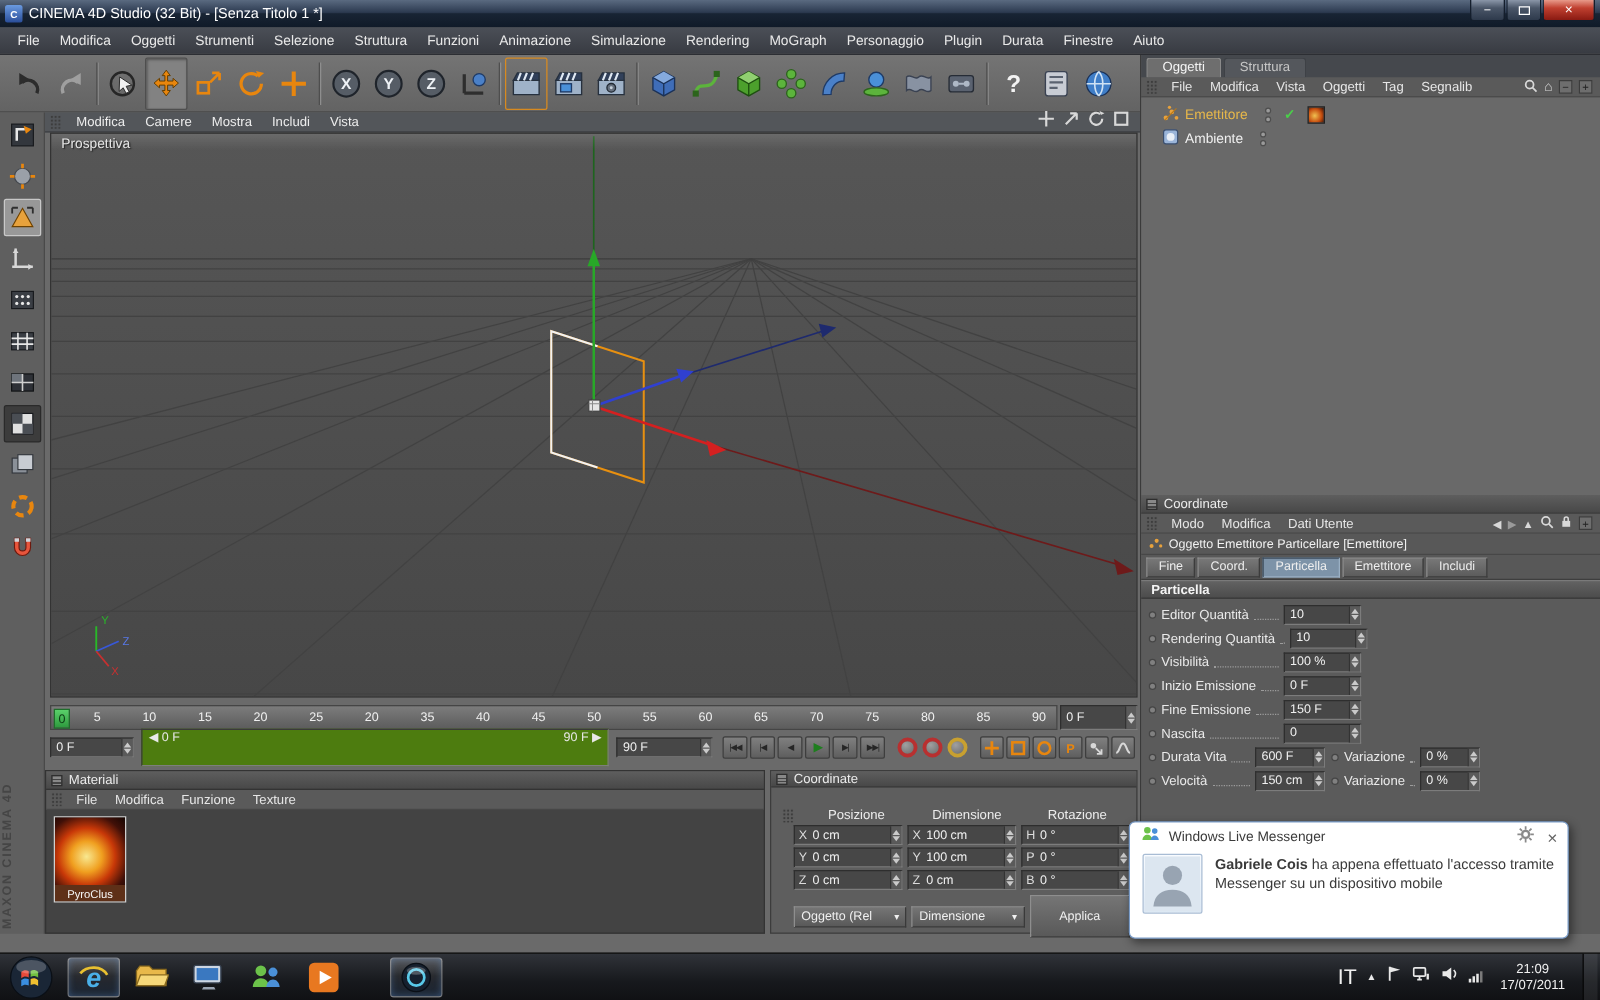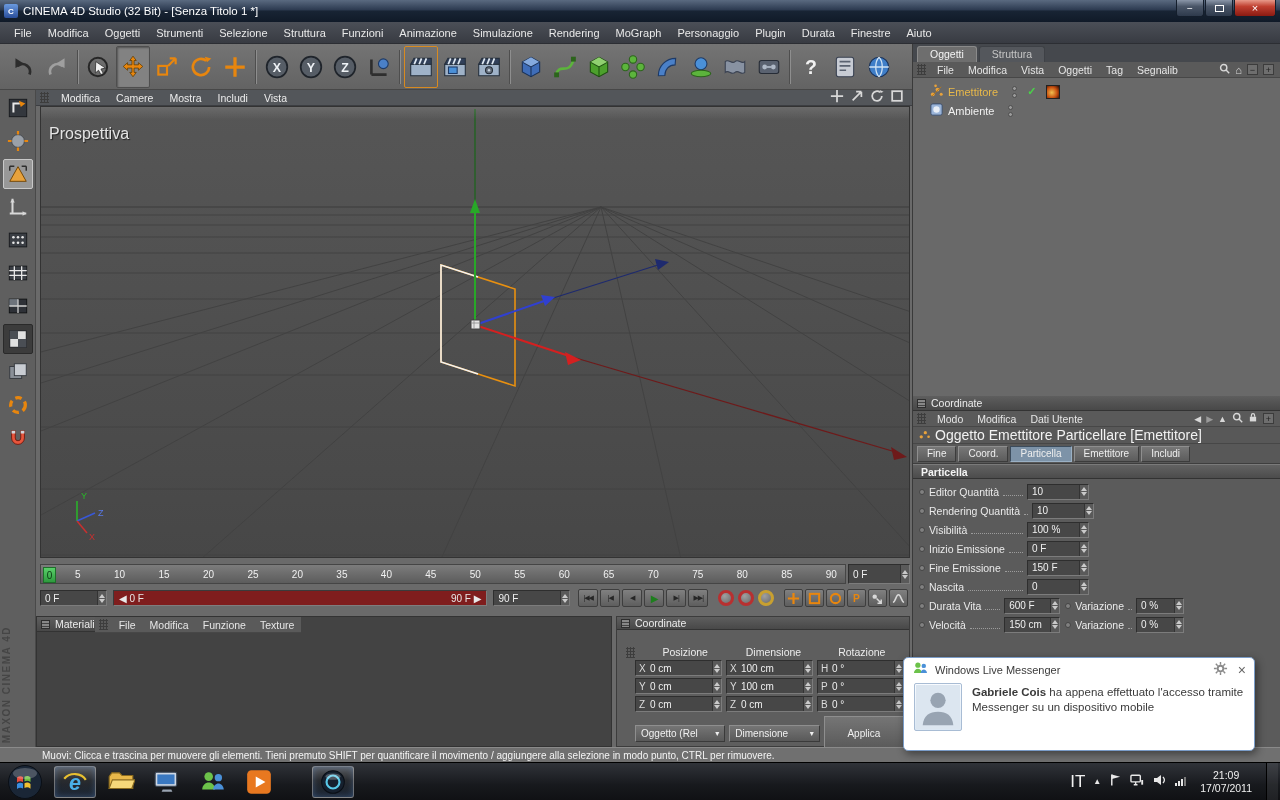--- a/index.html
+++ b/index.html
@@ -31,50 +31,50 @@
   .lcell{width:30px;height:30px;margin:3px auto 2px;display:flex;align-items:center;justify-content:center}
   .lcell.lighton{background:#989898;border:1px solid #c8c8c8;border-radius:2px}
   .lcell.darkon{background:#3c3c3c;border:1px solid #2a2a2a;border-radius:2px}
   #branding{position:absolute;left:1px;bottom:4px;writing-mode:vertical-rl;transform:rotate(180deg);font-size:10px;letter-spacing:1.5px;color:#454545;font-weight:bold}
 
   
   #vpmenu{left:36px;top:90px;width:876px;height:16px;background:#53565a;display:flex;align-items:center;border-bottom:1px solid #3c3e42}
   .vmi{padding:1px 8px;color:#ececec;font-size:10.5px}
   .vicons{margin-left:auto;display:flex;gap:6px;padding-right:8px}
   #viewport{left:40px;top:106px;width:870px;height:452px;background:#4e4e4e;border:1px solid #333;overflow:hidden}
-  #vplabel{position:absolute;left:8px;top:18px;color:#e4e4e4;font-size:16px;text-shadow:1px 1px 1px #222;z-index:3}
+  #vplabel{position:absolute;left:8px;top:2px;color:#e4e4e4;font-size:11px;text-shadow:1px 1px 1px #222;z-index:3}
   .vtop{position:absolute;left:0;top:0;right:0;height:13px;background:linear-gradient(rgba(255,255,255,.12),rgba(255,255,255,0));z-index:2}
 
   
   #ruler{left:40px;top:564px;width:806px;height:20px;background:linear-gradient(#7c7c7c,#5c5c5c);border:1px solid #454545;display:flex;justify-content:space-between;align-items:center;padding:0 8px 0 34px;position:absolute}
   .tick{color:#f0f0f0;font-size:10px}
   #marker{position:absolute;left:2px;top:2px;width:13px;height:16px;background:linear-gradient(#5ad06a,#2e9a3e);border:1px solid #1e6e2a;color:#0c3a14;font-size:10px;display:flex;align-items:center;justify-content:center}
   #curframe{left:848px;top:564px;width:62px;height:20px}
   #transport{left:40px;top:588px;width:870px;height:20px;display:flex;align-items:center}
   .fld{display:flex;align-items:center;height:16px;background:#474747;border:1px solid;border-color:#2e2e2e #7c7c7c #7c7c7c #2e2e2e;color:#f0f0f0;font-size:10px}
   .fld .val{flex:1;padding:0 4px;white-space:nowrap;overflow:hidden}
   .spin{display:flex;flex-direction:column;justify-content:center;align-items:center;gap:1px;width:9px;height:100%;background:#5a5a5a;border-left:1px solid #333;flex:none}
   .spin i{width:0;height:0;border-left:3px solid transparent;border-right:3px solid transparent}
   .spin .up{border-bottom:4px solid #cacaca}
   .spin .dn{border-top:4px solid #cacaca}
-  #range{width:380px;height:16px;background:#7f1d1d;border:1px solid;border-color:#3a3a3a #7e7e7e #7e7e7e #3a3a3a;display:flex;align-items:center;justify-content:space-between;padding:0 5px;color:#e8e8e8;font-size:10px;margin:0 6px}
+  #range{width:380px;height:30px;background:#4d7c0f;border:1px solid;border-color:#3a3a3a #7e7e7e #7e7e7e #3a3a3a;display:flex;align-items:flex-start;justify-content:space-between;padding:0 5px;color:#e8e8e8;font-size:10px;margin:0 6px}
   .tbtn{width:20px;height:18px;background:linear-gradient(#808080,#5e5e5e);border:1px solid #3e3e3e;border-radius:2px;color:#262626;font-size:7px;letter-spacing:-1px;display:flex;align-items:center;justify-content:center;margin-right:2px;flex:none}
   .tbtn.play{color:#1e7e1e;font-size:10px}
   .rbtn{width:16px;height:16px;border-radius:50%;background:radial-gradient(circle at 35% 30%,#a0a0a0,#6a6a6a);border:3px solid #b83030;margin-right:4px;flex:none}
   .obtn{width:19px;height:18px;background:linear-gradient(#808080,#5e5e5e);border:1px solid #3e3e3e;border-radius:2px;display:flex;align-items:center;justify-content:center;margin-right:2px;flex:none}
 
   
   .phead{height:15px;background:linear-gradient(#5e5e5e,#484848);border-bottom:1px solid #333;display:flex;align-items:center;font-size:10.5px;color:#ececec;padding-left:4px}
   .phicon{width:9px;height:9px;border:1px solid #2e2e2e;background:repeating-linear-gradient(#888 0 2px,#444 2px 3px);margin-right:5px}
   .pmenu{height:16px;background:#5a5a5a;border-bottom:1px solid #474747;display:flex;align-items:center;font-size:10.5px;color:#e6e6e6}
   .pmi{padding:1px 7px}
   .grip{width:9px;height:11px;margin:0 4px;background-image:radial-gradient(#3d3d3d 1px,transparent 1.2px);background-size:3px 3px;flex:none}
 
   
-  #materials{left:36px;top:616px;width:576px;height:131px;background:#434343;border:1px solid #333;display:flex;flex-direction:row}
+  #materials{left:36px;top:616px;width:576px;height:131px;background:#434343;border:1px solid #333;display:flex;flex-direction:column}
   #matbody{flex:1;padding:5px 6px;display:flex;align-items:flex-start}
   .matcell{width:58px;border:1px solid #cfcfcf}
   .mthumb{width:56px;height:54px;background:radial-gradient(circle at 45% 58%,#f8e890 0%,#f0a020 28%,#c83808 52%,#401008 78%,#150602 100%)}
   .mlabel{height:13px;background:#5e3018;color:#f6f6f6;font-size:9px;display:flex;align-items:center;justify-content:center}
 
   
   #coords{left:616px;top:616px;width:294px;height:131px;background:#5e5e5e;border:1px solid #3c3c3c;display:flex;flex-direction:column}
   .crow{display:flex;align-items:center;padding:2px 5px 0 5px;gap:4px}
   .chead{color:#ececec;font-size:10.5px;width:88px;text-align:center}
   .cfld{width:88px}
@@ -91,21 +91,21 @@
   .otab.inactive{background:#54575c;color:#c6c6c6;border:1px solid #3e4146;border-bottom:none}
   #objlist{height:318px;background:#696969;padding-top:4px}
   .orow{display:flex;align-items:center;height:19px;padding-left:16px;font-size:11px}
   .oname{margin-left:4px}
   .dots{display:flex;flex-direction:column;gap:2px;margin-left:14px}
   .dot{width:5px;height:5px;border-radius:50%;background:#9a9a9a;border:1px solid #4e4e4e}
   .ocheck{color:#4ad04a;font-weight:bold;font-size:11px;margin-left:10px}
   .otag{width:14px;height:14px;margin-left:10px;background:radial-gradient(circle at 40% 55%,#f0c050,#c85010 55%,#2a0a04);border:1px solid #222}
   #attrarea{flex:1;display:flex;flex-direction:column;background:#5b5b5b}
   .aticons{margin-left:auto;display:flex;align-items:center;gap:5px;padding-right:6px;color:#d8d8d8;font-size:9px}
-  #objtitle{height:17px;background:#585858;border-bottom:1px solid #474747;display:flex;align-items:center;font-size:14px;color:#f2f2f2;padding-left:5px}
+  #objtitle{height:17px;background:#585858;border-bottom:1px solid #474747;display:flex;align-items:center;font-size:10px;color:#f2f2f2;padding-left:5px}
   #atabs{height:20px;background:#585858;display:flex;align-items:center;padding:0 4px;gap:2px;border-bottom:1px solid #3e3e3e}
   .atab{height:16px;padding:0 9px;font-size:10px;color:#eee;background:linear-gradient(#777,#5c5c5c);border:1px solid;border-color:#8e8e8e #3c3c3c #3c3c3c #8e8e8e;display:flex;align-items:center}
   .atab.active{background:#7d93a8;border-color:#3c4c5c #9ab0c4 #9ab0c4 #3c4c5c}
   #asection{height:15px;background:linear-gradient(#626262,#4c4c4c);border-top:1px solid #7a7a7a;border-bottom:1px solid #333;color:#f4f4f4;font-size:10.5px;font-weight:bold;display:flex;align-items:center;padding-left:8px}
   #arows{padding:3px 6px}
   .arow{display:flex;align-items:center;height:19px;width:170px}
   .arow2{width:265px}
   .adot{width:6px;height:6px;border-radius:50%;background:#808080;border:1px solid #454545;margin-right:4px;flex:none}
   .albl{font-size:10.5px;color:#eaeaea;white-space:nowrap}
   .leader{flex:1;border-bottom:1px dotted #9c9c9c;height:9px;margin:0 4px;min-width:4px}
@@ -611,20 +611,26 @@
         <span class="phicon"></span>
         <span>Materiali</span>
       </div>
     <div class="pmenu">
       <span class="grip"></span>
       <span class="pmi">File</span>
       <span class="pmi">Modifica</span>
       <span class="pmi">Funzione</span>
       <span class="pmi">Texture</span>
     </div>
+    <div id="matbody">
+      <div class="matcell">
+        <div class="mthumb"></div>
+        <div class="mlabel">PyroClus</div>
+      </div>
+    </div>
   </div>
 
   <div id="coords" class="abs">
     <div class="phead">
         <span class="phicon"></span>
         <span>Coordinate</span>
       </div>
     <div class="crow" style="padding-top:16px">
       <span class="grip"></span>
       <span class="chead">Posizione</span>
@@ -934,23 +940,20 @@
               <span class="spin">
                 <i class="up"></i>
                 <i class="dn"></i>
               </span>
             </span>
         </div>
       </div>
     </div>
   </div>
 
-  <div id="statusbar" class="abs">
-    <span>Muovi: Clicca e trascina per muovere gli elementi. Tieni premuto SHIFT per quantificare il movimento / aggiungere alla selezione in modo punto, CTRL per rimuovere.</span>
-  </div>
 
   <div id="taskbar" class="abs">
     <div id="orb">
       <svg width="36" height="36" viewBox="0 0 36 36">
         <circle cx="18" cy="18" r="16.5" fill="#1a2636" stroke="#0a0f16"></circle>
         <path d="M10 13.5c2-1.6 4-1.6 6-.6v5c-2-1-4-1-6 .6z" fill="#e84a3a"></path>
         <path d="M17.5 12.7c2-1 4-1 6 .8v4.6c-2-1.5-4-1.6-6-.6z" fill="#70c040"></path>
         <path d="M10 20c2-1.6 4-1.6 6-.6v5c-2-1-4-1-6 .6z" fill="#3a8ee0"></path>
         <path d="M17.5 19.2c2-1 4-.9 6 .9v4.6c-2-1.6-4-1.7-6-.7z" fill="#f0c030"></path>
         <ellipse cx="18" cy="9.5" rx="12" ry="5.5" fill="#fff" opacity=".22"></ellipse>

